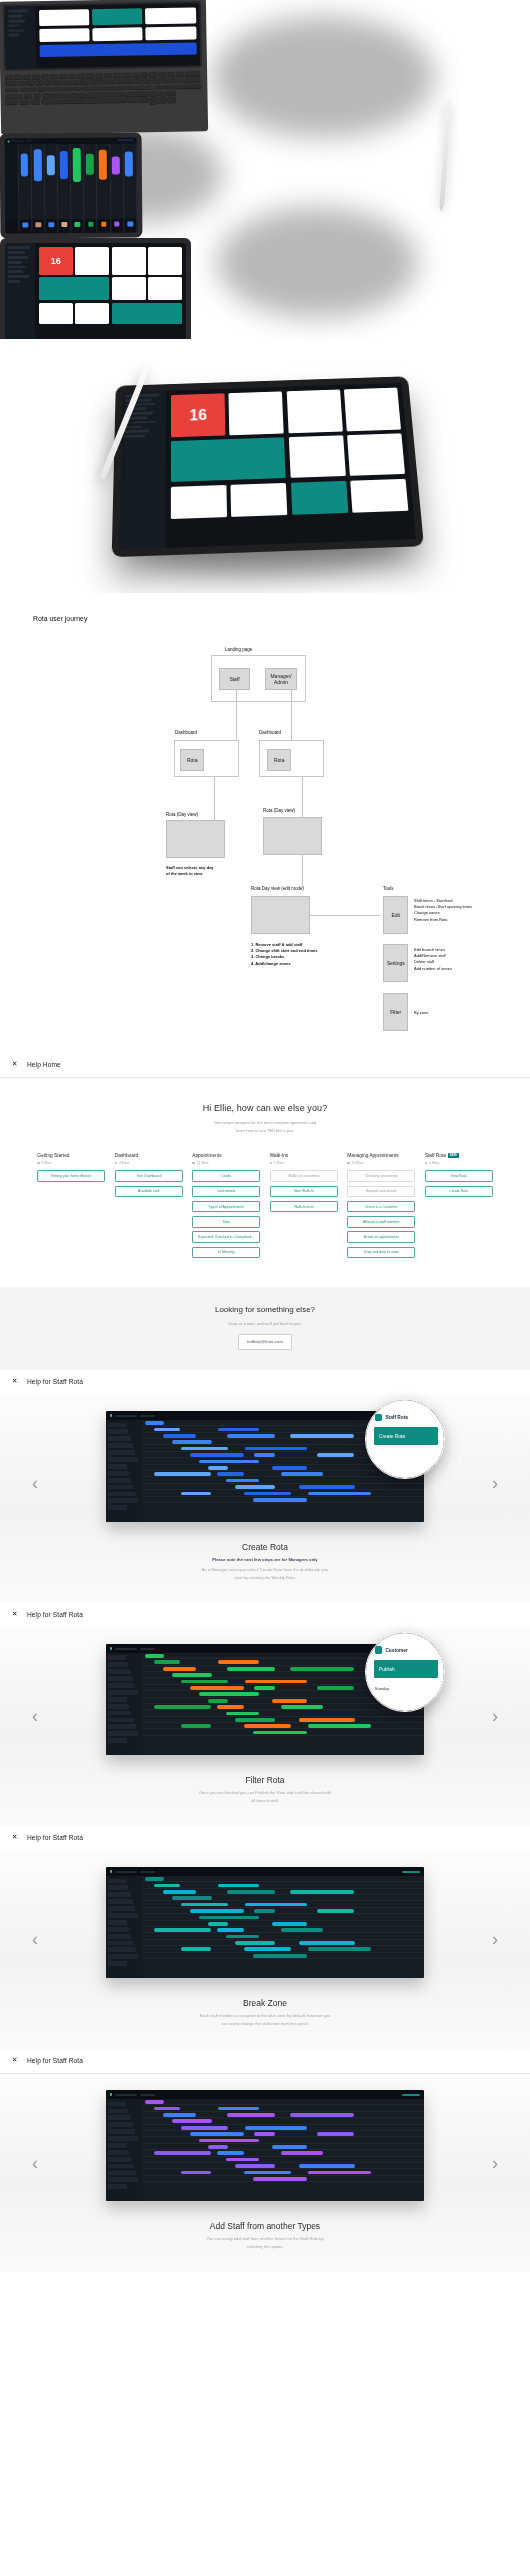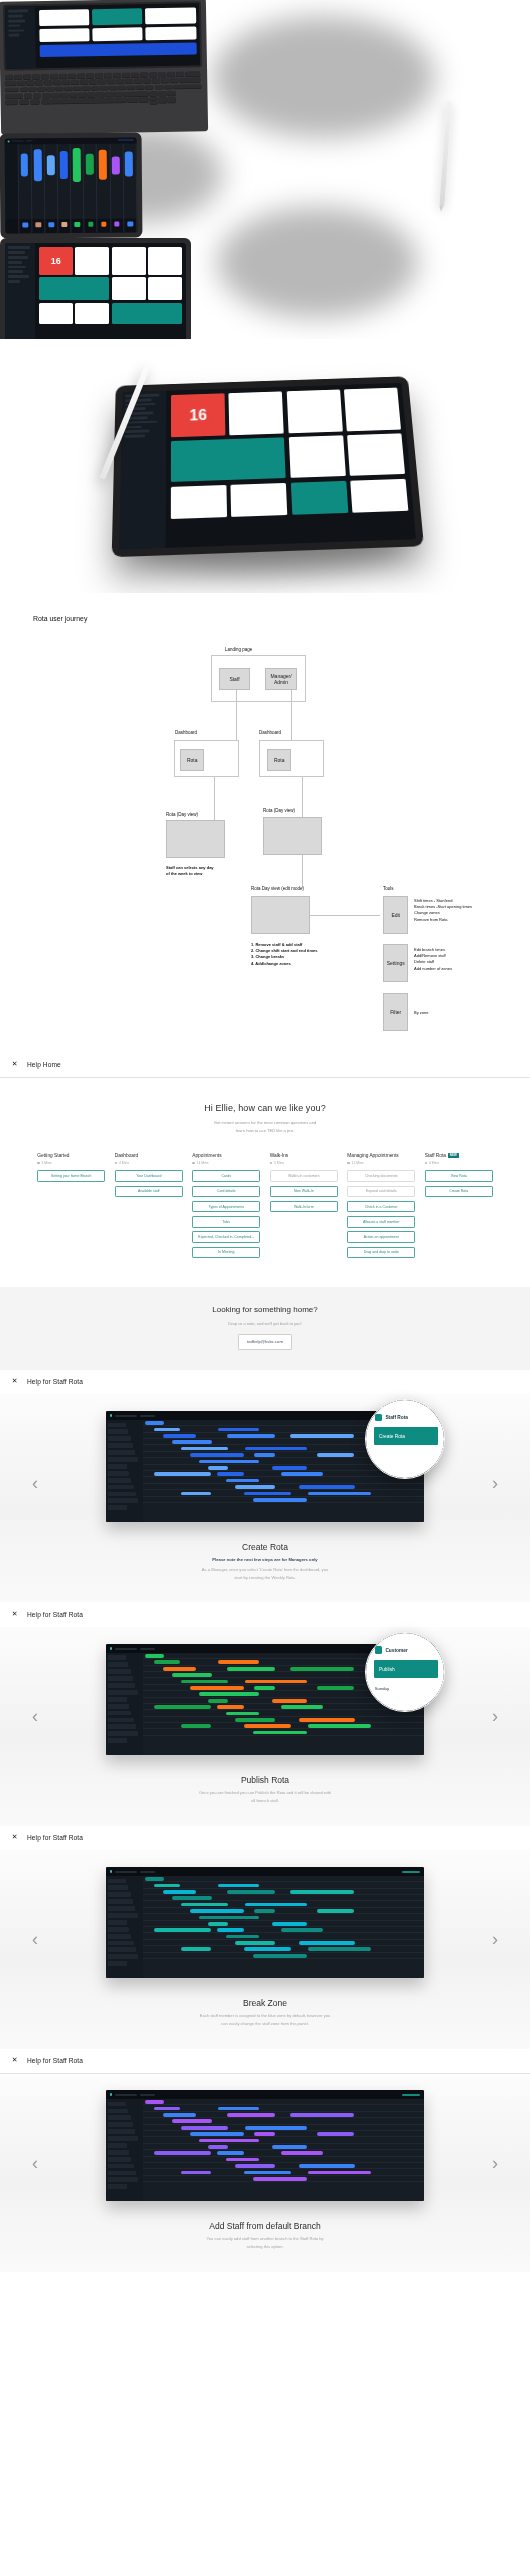--- a/index.html
+++ b/index.html
@@ -498,21 +498,21 @@
   </div>
 </div>
 
 <div class="help-bar">
   <span class="x">✕</span>
   <span class="lbl">Help Home</span>
 </div>
 <div class="divider"></div>
 
 <div class="section helppage">
-  <div class="hp-title">Hi Ellie, how can we like you?</div>
+  <div class="hp-title">Hi Ellie, how can we else you?</div>
   <div class="hp-sub">
     <div>Get instant answers for the most common questions and</div>
     <div>learn how to use TED like a pro.</div>
   </div>
 
   <div class="hp-cols" id="help-cols">
       <div class="hp-col">
         <div class="hp-h">
           <span>Getting Started</span>
         </div>
@@ -583,21 +583,21 @@
         <div class="hp-mins">
           <span class="clk"></span>
           <span>4 Mins</span>
         </div>
         <div class="pill">View Rota</div>
         <div class="pill">Create Rota</div>
       </div>
     </div>
 
   <div class="else">
-    <h3>Looking for something home?</h3>
+    <h3>Looking for something else?</h3>
     <p>Drop us a note, and we'll get back to you!</p>
     <span class="mail">tedhelp@hsbc.com</span>
   </div>
 </div>
 
 <div id="slides-root">
     <div class="help-bar">
       <span class="x">✕</span>
       <span class="lbl">Help for Staff Rota</span>
     </div>
@@ -790,21 +790,21 @@
           <div style="position:absolute;left:8.5px;top:13.8px;display:flex;align-items:center;gap:3.2px;">
             <span style="width:7.4px;height:7.4px;border-radius:1.6px;background:#0e8c82;display:inline-block"></span>
             <span style="font-size:4.8px;color:#17303a;font-weight:bold">Customer</span>
           </div>
           <div style="position:absolute;left:7.4px;top:27.6px;width:64px;height:18px;background:#0e8c82;border-radius:1.1px;color:#fff;font-size:4.8px;display:flex;align-items:center;padding-left:5.3px;">Publish</div>
           <div style="position:absolute;left:8.5px;top:53px;font-size:4.2px;color:#2b3a4a">Sunday</div>
         </div>
       </div>
       <span class="arrow l">‹</span>
       <span class="arrow r">›</span>
-      <h2>Publish Rota</h2>
+      <h2>Filter Rota</h2>
       <div class="cap">
         <div>Once you are finished you can Publish the Rota and it will be shared with</div>
         <div>all branch staff.</div>
       </div>
     </div>
     <div class="help-bar">
       <span class="x">✕</span>
       <span class="lbl">Help for Staff Rota</span>
     </div>
     <div class="divider"></div>
@@ -978,20 +978,20 @@
               </div>
               <div class="m-row">
                 <span class="bar" style="left:110px;width:54px;background:#a855f7"></span>
               </div>
             </div>
           </div>
         </div>
       </div>
       <span class="arrow l">‹</span>
       <span class="arrow r">›</span>
-      <h2>Add Staff from default Branch</h2>
+      <h2>Add Staff from another Types</h2>
       <div class="cap">
         <div>You can easily add staff from another branch to the Staff Rota by</div>
         <div>selecting this option.</div>
       </div>
     </div>
   </div>
 
 
 </body></html>

